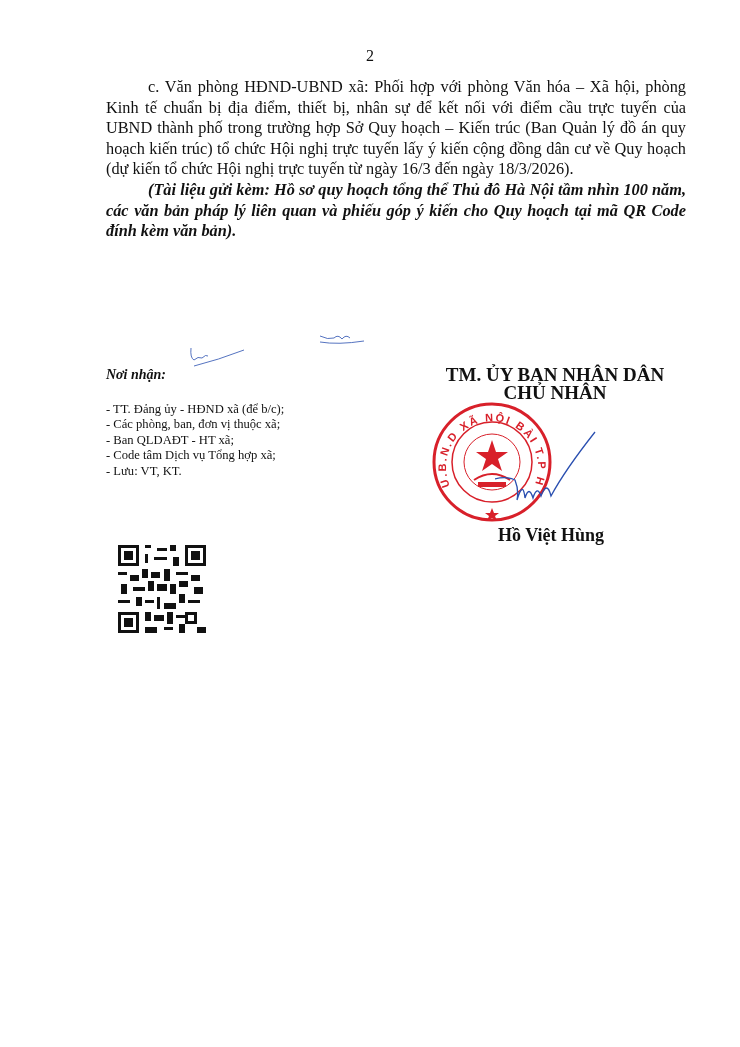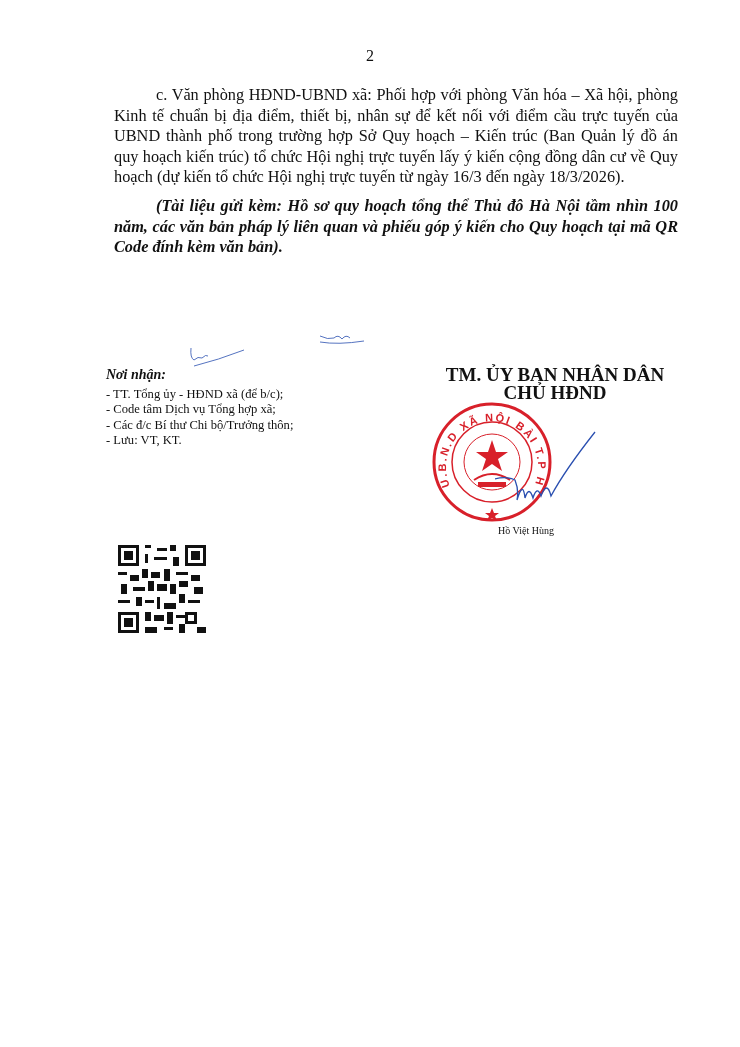--- a/index.html
+++ b/index.html
@@ -1,26 +1,26 @@
 <!DOCTYPE html>
 <html><head>
   <meta charset="utf-8">
   <style>
     html, body { margin: 0; padding: 0; background: #ffffff; }
     body { width: 740px; height: 1047px; position: relative; overflow: hidden;
            font-family: "Liberation Serif", "DejaVu Serif", serif; color: #111; }
     .page-num { position: absolute; top: 47px; left: 0; width: 740px; text-align: center; font-size: 16px; }
     .body-text { position: absolute; left: 106px; top: 77px; width: 580px; font-size: 16.3px; line-height: 20.6px; text-align: justify; }
-    .body-text p { margin: 8px; }
+    .body-text p { margin: 0; }
     .indent { text-indent: 42px; }
     .italic { font-style: italic; font-weight: bold; }
     .recipients { position: absolute; left: 106px; top: 367px; width: 300px; font-size: 12.6px; line-height: 15.6px; }
-    .recipients .title { font-weight: bold; font-style: italic; font-size: 14px; margin-bottom: 4px; }
+    .recipients .title { font-weight: bold; font-style: italic; font-size: 14px; margin-bottom: 19px; }
     .sign { position: absolute; left: 420px; top: 366px; width: 270px; text-align: center; font-weight: bold; font-size: 19px; line-height: 18px; }
-    .signer { position: absolute; left: 498px; top: 525px; font-weight: normal; font-size: 10px; }
+    .signer { position: absolute; left: 498px; top: 525px; font-weight: bold; font-size: 18px; }
     .seal { position: absolute; left: 430px; top: 400px; width: 124px; height: 124px; }
     .signature { position: absolute; left: 495px; top: 430px; width: 120px; height: 80px; }
     .small-sig { position: absolute; }
     .qr { position: absolute; left: 118px; top: 545px; width: 88px; height: 88px; }
   </style>
 </head>
 <body>
 
 <div class="page-num">2</div>
 
@@ -31,29 +31,30 @@
 
 <svg class="small-sig" style="left:318px;top:330px;width:50px;height:16px" viewBox="0 0 50 16">
   <path d="M2 6 Q10 10 16 8 Q20 4 24 9 Q28 4 32 8 M2 12 Q20 15 46 11" stroke="#2a4fb0" stroke-width="0.8" fill="none"></path>
 </svg>
 <svg class="small-sig" style="left:188px;top:346px;width:60px;height:22px" viewBox="0 0 60 22">
   <path d="M3 2 Q2 12 6 14 Q10 10 14 12 Q18 8 20 10 M6 20 Q30 14 56 4" stroke="#2a4fb0" stroke-width="0.8" fill="none"></path>
 </svg>
 
 <div class="recipients">
   <div class="title">Nơi nhận:</div>
-  <div>- TT. Tổng ủy - HĐND xã (để b/c);</div>
+  <div>- TT. Đảng ủy - HĐND xã (để b/c);</div>
+  <div>- Các phòng, ban, đơn vị thuộc xã;</div>
+  <div>- Ban QLDAĐT - HT xã;</div>
   <div>- Code tâm Dịch vụ Tổng hợp xã;</div>
-  <div>- Các đ/c Bí thư Chi bộ/Trưởng thôn;</div>
   <div>- Lưu: VT, KT.</div>
 </div>
 
 <div class="sign">
   <div>TM. ỦY BAN NHÂN DÂN</div>
-  <div>CHỦ HĐND</div>
+  <div>CHỦ NHÂN</div>
 </div>
 
 <svg class="seal" viewBox="0 0 124 124">
   <circle cx="62" cy="62" r="58" fill="none" stroke="#d8202a" stroke-width="3"></circle>
   <circle cx="62" cy="62" r="40" fill="none" stroke="#d8202a" stroke-width="1.5"></circle>
   <defs>
       <path id="sealArc" d="M20 86 A46 46 0 1 1 104 86"></path>
     </defs>
   <text font-size="11" fill="#d8202a" font-family="Liberation Sans, sans-serif" font-weight="bold" letter-spacing="2">
     <textPath href="#sealArc">U.B.N.D XÃ NỘI BÀI T.P HÀ NỘI</textPath>

